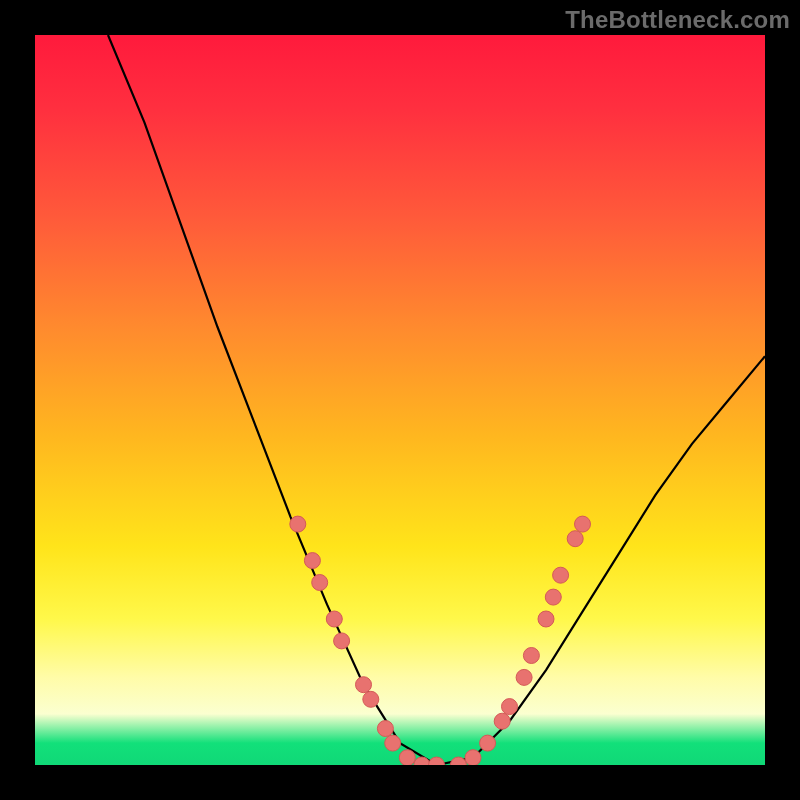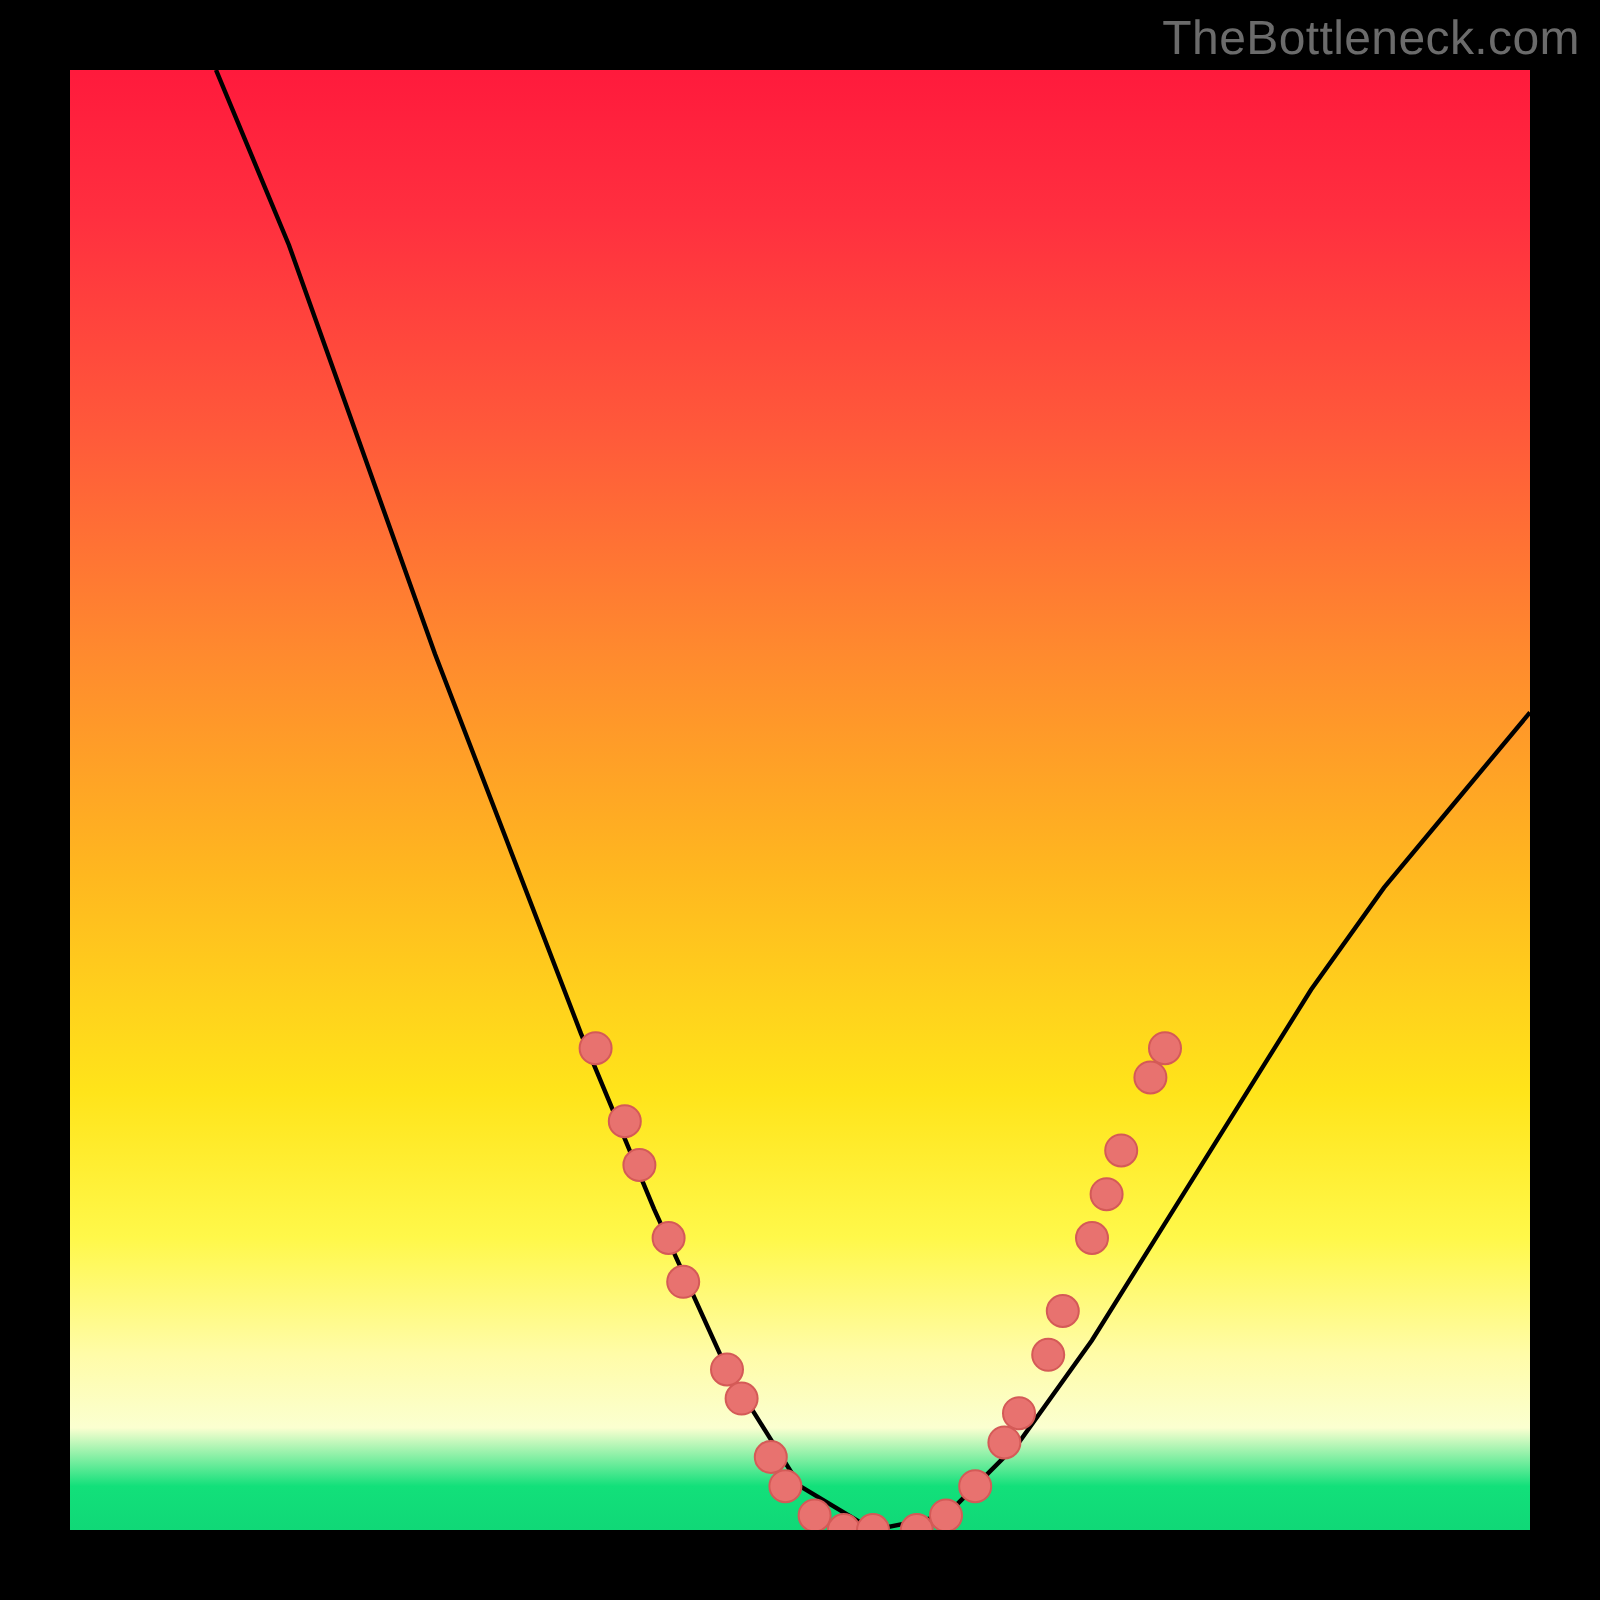--- a/index.html
+++ b/index.html
@@ -40,21 +40,21 @@
       #12e07a 97%,
       #10d877 100%
     );
   }
   .watermark {
     position: absolute;
     top: 6px;
     right: 10px;
     color: #6b6b6b;
     font-size: 24px;
-    font-weight: 400;
+    font-weight: 700;
     letter-spacing: 0.2px;
   }
   svg.curve {
     position: absolute;
     left: 0;
     top: 0;
     width: 730px;
     height: 730px;
   }
 </style>

